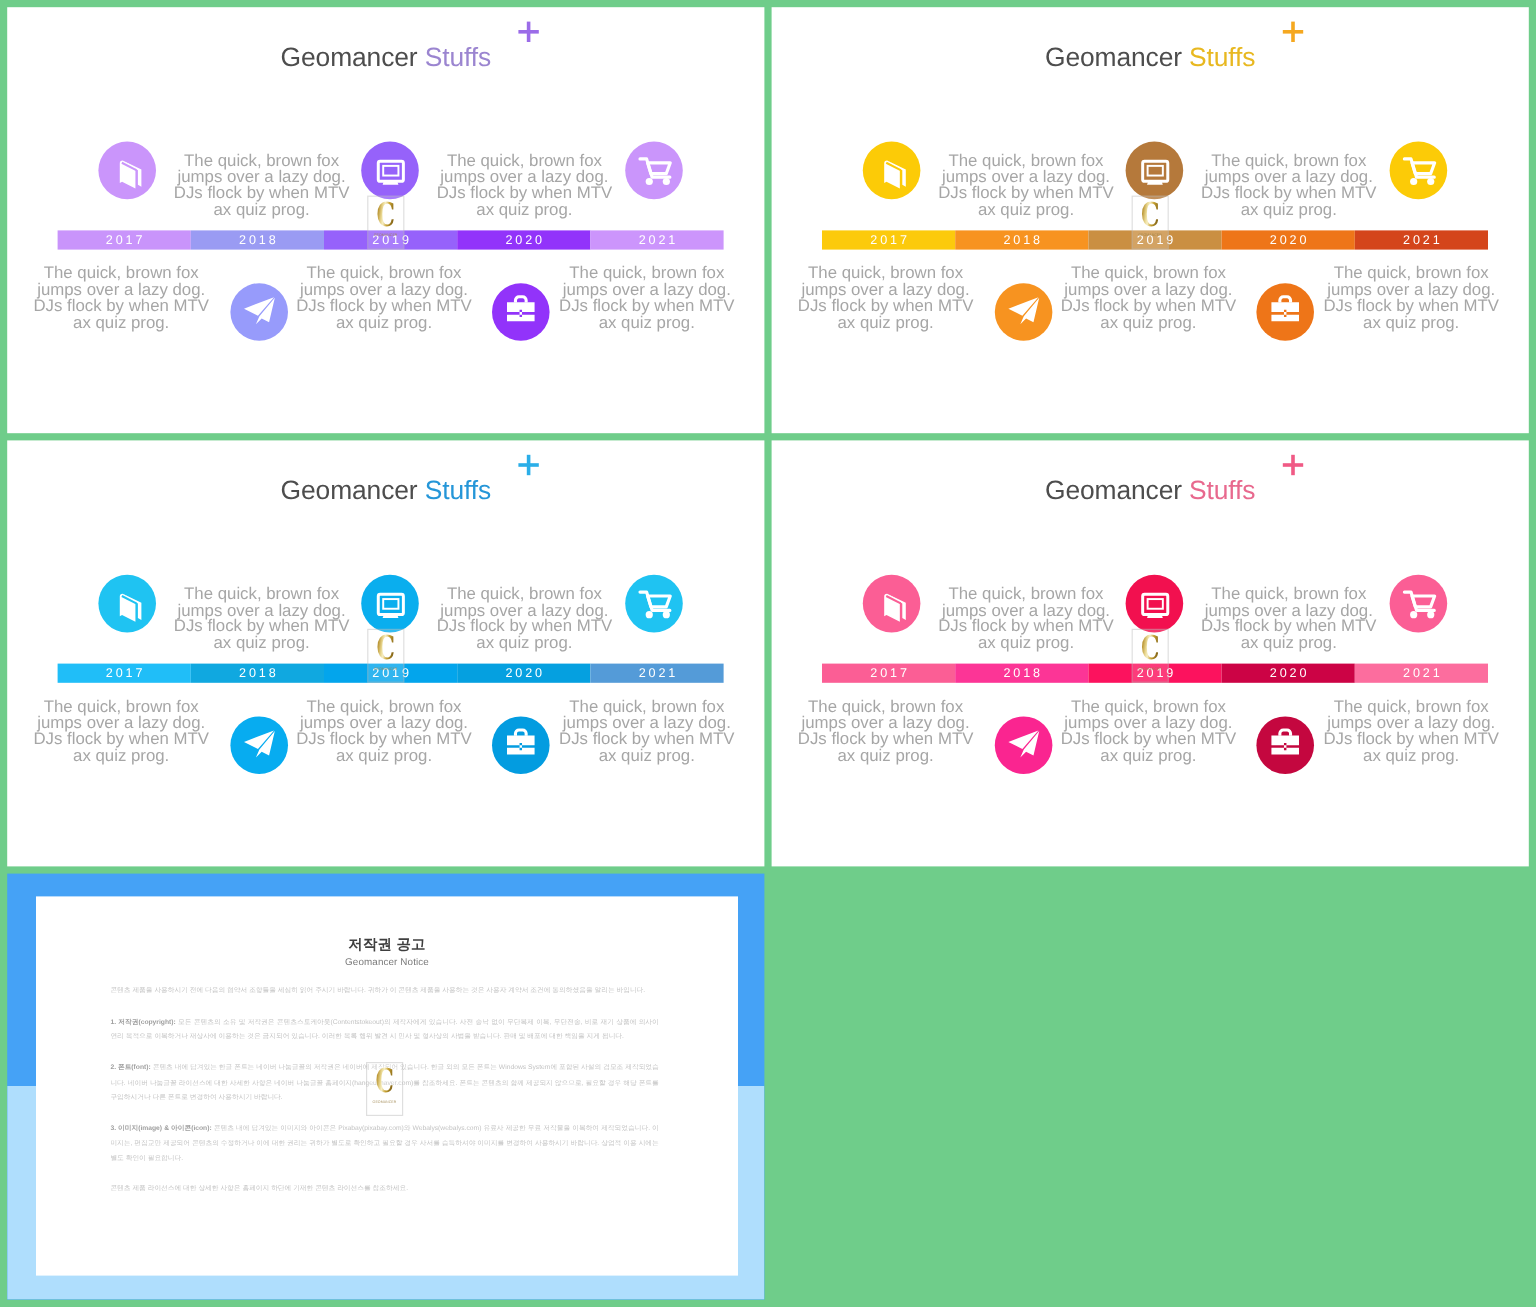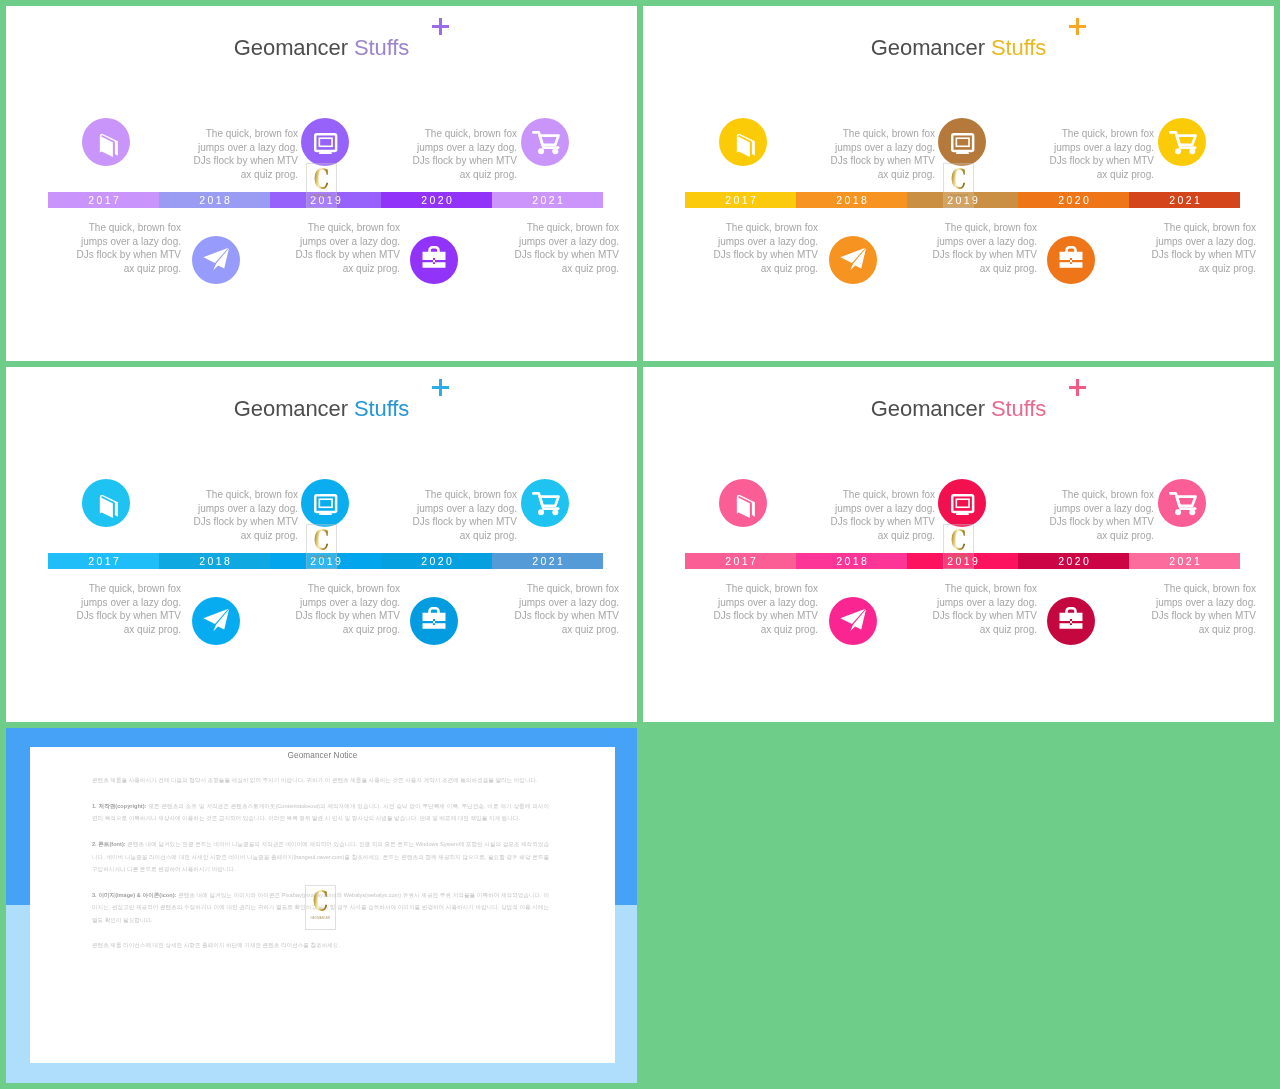--- a/index.html
+++ b/index.html
@@ -24,22 +24,22 @@
   .bar{position:absolute;left:42px;top:186px;width:555px;height:16px;display:flex;}
   .seg{flex:1;display:flex;align-items:center;justify-content:center;
        color:#fff;font-size:10.5px;letter-spacing:2.4px;font-weight:400;text-indent:2.4px;}
 
   
   .circ{position:absolute;width:48px;height:48px;border-radius:50%;
         display:flex;align-items:center;justify-content:center;}
   .circ svg{display:block;}
 
   
-  .blurb{position:absolute;width:160px;text-align:right;color:#a6a6a6;
-         font-size:10px;line-height:13.5px;}
+  .blurb{position:absolute;width:160px;text-align:center;color:#a6a6a6;
+         font-size:14px;line-height:13.5px;}
 
   
   .wm{position:absolute;width:31px;height:45px;padding-top:2px;box-sizing:border-box;border:1px solid rgba(175,175,175,0.40);background:rgba(255,255,255,0.18);
       display:flex;flex-direction:column;align-items:center;justify-content:flex-start;z-index:30;}
   .wm .cc{font-family:"DejaVu Serif Condensed","DejaVu Serif",serif;font-weight:700;font-size:27px;line-height:27px;
      margin-top:0px;letter-spacing:-1px;transform:scaleX(0.80) scaleY(1.02);
      background:linear-gradient(100deg,#6e5510 0%,#b8922f 14%,#e8d68e 32%,#f7efc6 44%,#c7a232 62%,#8a6a1a 86%);
      -webkit-background-clip:text;background-clip:text;color:transparent;}
   .wm .cap{font-size:3.1px;letter-spacing:0.05px;color:#9b8148;margin-top:1px;white-space:nowrap;
       transform:scaleX(0.95);opacity:0.85;}
@@ -441,20 +441,21 @@
         <div>ax quiz prog.</div>
       </div>
   <div class="wm" style="left:300px;top:157px">
         <div class="cc">C</div>
         <div class="cap">GEOMANCER</div>
       </div>
 </div>
 <div class="slide r2 c0" id="s5" style="background: rgb(69, 162, 246);">
   <div class="blue-lo" style="background: rgb(175, 222, 253);"></div>
   <div class="page">
+    <div class="cp-title">저작권 공고</div>
     <div class="cp-sub">Geomancer Notice</div>
     <div class="cp-body">
       <p><b></b><span>콘텐츠 제품을 사용하시기 전에 다음의 협약서 조항들을 세심히 읽어 주시기 바랍니다. 귀하가 이 콘텐츠 제품을 사용하는 것은 사용자 계약서 조건에 동의하셨음을 알리는 바입니다.</span></p>
       <p><b>1. 저작권(copyright):</b><span>모든 콘텐츠의 소유 및 저작권은 콘텐츠스토케아웃(Contentstokeout)의 제작자에게 있습니다. 사전 승낙 없이 무단복제 이복, 무단전송, 비로 재기 상품에 의사이 연리 목적으로 이복하거나 재상사에 이용하는 것은 금지되어 있습니다. 이러한 목록 행위 발견 시 민사 및 형사상의 사법을 받습니다. 판매 및 배포에 대한 책임을 지게 됩니다.</span></p>
       <p><b>2. 폰트(font):</b><span>콘텐츠 내에 담겨있는 한글 폰트는 네이버 나눔글꼴의 저작권은 네이버에 제작되어 있습니다. 한글 외의 모든 폰트는 Windows System에 포함된 사설의 검모조 제작되었습니다. 네이버 나눔글꼴 라이선스에 대한 사세한 사항은 네이버 나눔글꼴 홈페이지(hangeul.naver.com)를 참조하세요. 폰트는 콘텐츠의 함께 제공되지 않으므로, 필요할 경우 해당 폰트를 구입하시거나 다른 폰트로 변경하여 사용하시기 바랍니다.</span></p>
       <p><b>3. 이미지(image) &amp; 아이콘(icon):</b><span>콘텐츠 내에 담겨있는 이미지와 아이콘은 Pixabay(pixabay.com)와 Webalys(webalys.com) 유료사 제공한 무료 저작물을 이복하여 제작되었습니다. 이미지는, 편집교만 제공되어 콘텐츠의 수정하거나 이에 대한 권리는 귀하가 별도로 확인하고 필요할 경우 사서를 습득하셔야 이미지를 변경하여 사용하시기 바랍니다. 상업적 이용 시에는 별도 확인이 필요합니다.</span></p>
       <p><b></b><span>콘텐츠 제품 라이선스에 대한 상세한 사항은 홈페이지 하단에 기재한 콘텐츠 라이선스를 참조하세요.</span></p>
     </div>
     <div class="wm" style="left:275px;top:138px">
           <div class="cc">C</div>

